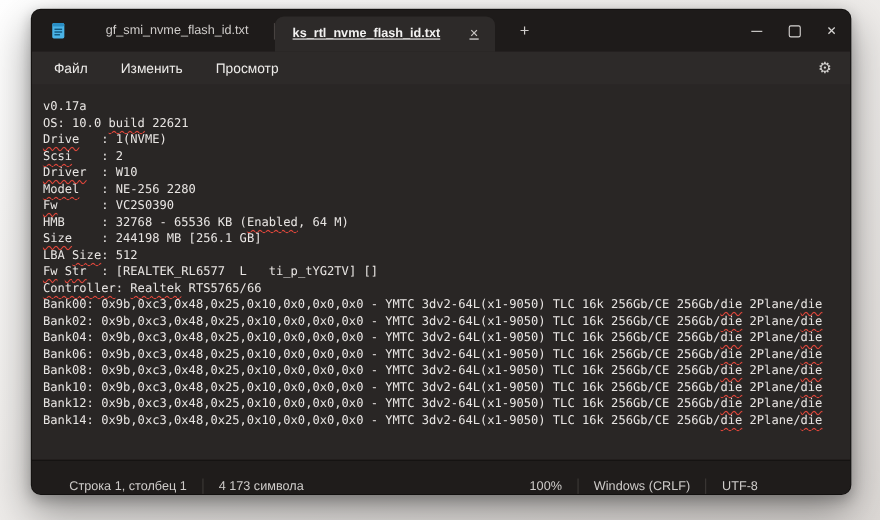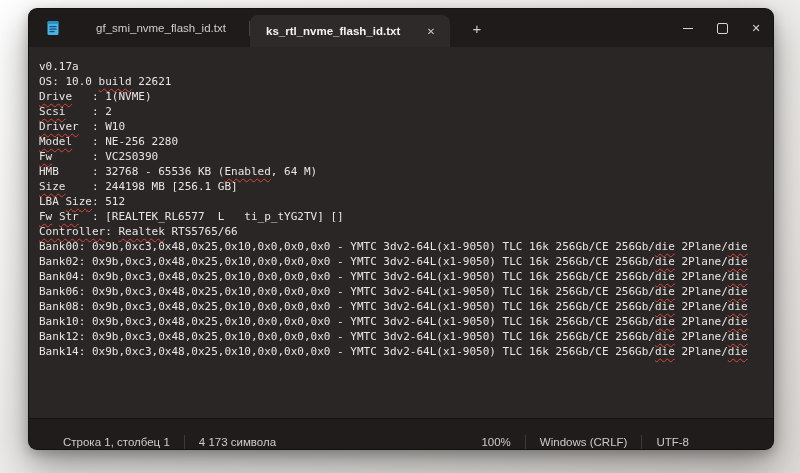--- a/index.html
+++ b/index.html
@@ -10,21 +10,21 @@
     border:1px solid rgba(10,8,7,.7);
     box-shadow:0 16px 38px rgba(0,0,0,.38),0 4px 12px rgba(0,0,0,.22);}
   
   .titlebar{height:38px;background:#1e1b1a;display:flex;align-items:stretch;flex:0 0 auto;}
   .appicon-wrap{display:flex;align-items:center;padding:0 12px 0 16px;}
   .tabs{display:flex;align-items:stretch;}
   .tab{width:176px;display:flex;align-items:center;justify-content:center;
     color:#cfccca;font-size:11.5px;white-space:nowrap;position:relative;cursor:default;}
   .tab-divider{width:1px;height:15px;background:#474240;align-self:center;}
   .tab.active{background:#2d2a29;border-radius:8px 8px 0 0;margin-top:6px;
-    color:#f3f2f1;justify-content:space-between;padding:0 8px 0 16px;}
+    color:#f3f2f1;justify-content:space-between;padding:0 8px 0 16px;text-decoration:underline;}
   .tab.active .tab-label{font-weight:bold;}
   .tab-close{width:22px;height:22px;border-radius:4px;display:flex;align-items:center;
     justify-content:center;font-size:10px;color:#cbc8c6;}
   .new-tab{width:26px;height:26px;margin:6px 0 0 14px;border-radius:5px;display:flex;
     align-items:center;justify-content:center;color:#cfccca;font-size:15px;}
   .titlebar-spacer{flex:1;}
   .win-btn{width:34px;display:flex;align-items:center;justify-content:center;color:#d8d6d4;font-size:11px;}
   .min-glyph{display:block;width:10px;height:1px;background:#d8d6d4;}
   .max-glyph{display:block;width:9px;height:9px;border:1px solid #d8d6d4;border-radius:2px;}
   
@@ -82,20 +82,28 @@
       <span class="min-glyph"></span>
     </div>
     <div class="win-btn">
       <span class="max-glyph"></span>
     </div>
     <div class="win-btn">
       <span>✕</span>
     </div>
   </div>
 
+  <div class="menubar">
+    <div class="menu-items" id="menu-items">
+        <div class="menu-item">Файл</div>
+        <div class="menu-item">Изменить</div>
+        <div class="menu-item">Просмотр</div>
+      </div>
+    <div class="gear">⚙</div>
+  </div>
 
   <div class="editor" id="editor"><div class="line"><span>v0.17a</span></div><div class="line"><span>OS: 10.0 </span><span class="sq">build</span><span> 22621</span></div><div class="line"><span class="sq">Drive</span><span>   : 1(NVME)</span></div><div class="line"><span class="sq">Scsi</span><span>    : 2</span></div><div class="line"><span class="sq">Driver</span><span>  : W10</span></div><div class="line"><span class="sq">Model</span><span>   : NE-256 2280</span></div><div class="line"><span class="sq">Fw</span><span>      : VC2S0390</span></div><div class="line"><span>HMB     : 32768 - 65536 KB (</span><span class="sq">Enabled</span><span>, 64 M)</span></div><div class="line"><span class="sq">Size</span><span>    : 244198 MB [256.1 GB]</span></div><div class="line"><span>LBA </span><span class="sq">Size</span><span>: 512</span></div><div class="line"><span class="sq">Fw</span><span> </span><span class="sq">Str</span><span>  : [REALTEK_RL6577  L   ti_p_tYG2TV] []</span></div><div class="line"><span class="sq">Controller</span><span>: </span><span class="sq">Realtek</span><span> RTS5765/66</span></div><div class="line"><span>Bank00: 0x9b,0xc3,0x48,0x25,0x10,0x0,0x0,0x0 - YMTC 3dv2-64L(x1-9050) TLC 16k 256Gb/CE 256Gb/</span><span class="sq">die</span><span> 2Plane/</span><span class="sq">die</span></div><div class="line"><span>Bank02: 0x9b,0xc3,0x48,0x25,0x10,0x0,0x0,0x0 - YMTC 3dv2-64L(x1-9050) TLC 16k 256Gb/CE 256Gb/</span><span class="sq">die</span><span> 2Plane/</span><span class="sq">die</span></div><div class="line"><span>Bank04: 0x9b,0xc3,0x48,0x25,0x10,0x0,0x0,0x0 - YMTC 3dv2-64L(x1-9050) TLC 16k 256Gb/CE 256Gb/</span><span class="sq">die</span><span> 2Plane/</span><span class="sq">die</span></div><div class="line"><span>Bank06: 0x9b,0xc3,0x48,0x25,0x10,0x0,0x0,0x0 - YMTC 3dv2-64L(x1-9050) TLC 16k 256Gb/CE 256Gb/</span><span class="sq">die</span><span> 2Plane/</span><span class="sq">die</span></div><div class="line"><span>Bank08: 0x9b,0xc3,0x48,0x25,0x10,0x0,0x0,0x0 - YMTC 3dv2-64L(x1-9050) TLC 16k 256Gb/CE 256Gb/</span><span class="sq">die</span><span> 2Plane/</span><span class="sq">die</span></div><div class="line"><span>Bank10: 0x9b,0xc3,0x48,0x25,0x10,0x0,0x0,0x0 - YMTC 3dv2-64L(x1-9050) TLC 16k 256Gb/CE 256Gb/</span><span class="sq">die</span><span> 2Plane/</span><span class="sq">die</span></div><div class="line"><span>Bank12: 0x9b,0xc3,0x48,0x25,0x10,0x0,0x0,0x0 - YMTC 3dv2-64L(x1-9050) TLC 16k 256Gb/CE 256Gb/</span><span class="sq">die</span><span> 2Plane/</span><span class="sq">die</span></div><div class="line"><span>Bank14: 0x9b,0xc3,0x48,0x25,0x10,0x0,0x0,0x0 - YMTC 3dv2-64L(x1-9050) TLC 16k 256Gb/CE 256Gb/</span><span class="sq">die</span><span> 2Plane/</span><span class="sq">die</span></div></div>
 
   <div class="statusbar">
     <div class="status-group left" id="status-left">
         <div class="status-cell">Строка 1, столбец 1</div>
         <div class="status-sep"></div>
         <div class="status-cell">4 173 символа</div>
       </div>
     <div class="status-group right" id="status-right">

